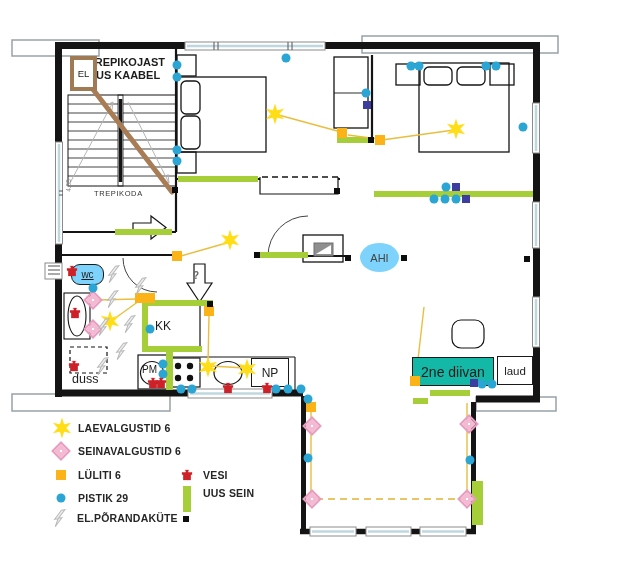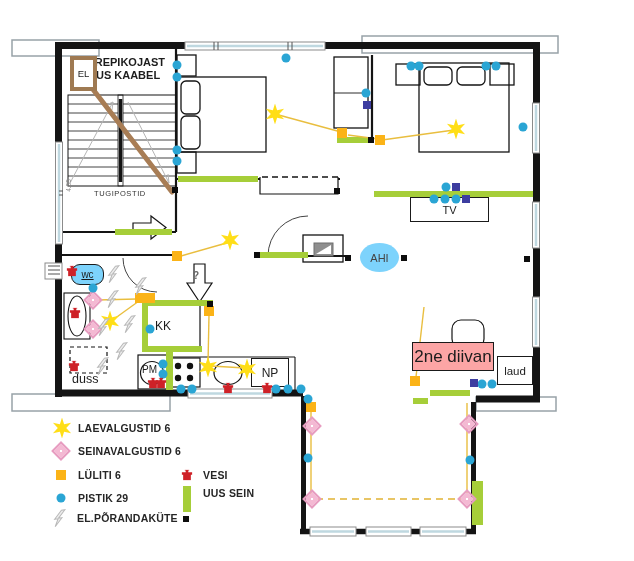--- a/index.html
+++ b/index.html
@@ -35,21 +35,21 @@
   .duss{left:72px;top:372px;font-size:12.5px;}
   .kk{left:155px;top:319px;font-size:12px;}
   .pm{left:142px;top:364px;font-size:10px;text-align:right;}
   .np-box{left:251px;top:358px;width:36px;height:27px;font-size:12px;background:#fff;}
   .tv-box{left:410px;top:197px;width:77px;height:23px;font-size:11px;background:#fff;}
   .ahi{left:360px;top:243px;width:39px;height:29px;border:none;border-radius:50%;
        background:#7dd3fc;font-size:11px;color:#444;}
   .question{left:193px;top:270px;font-size:10px;font-weight:bold;color:#666;}
   .sofa-side{left:490px;top:281px;width:35px;height:74px;font-size:10px;line-height:11px;background:#fff;}
   .laud-box{left:497px;top:356px;width:34px;height:27px;font-size:11.5px;background:#fff;}
-  .sofa-bottom{left:412px;top:342px;width:80px;height:27px;font-size:17px;background:#fca5a5;}
+  .sofa-bottom{left:412px;top:357px;width:80px;height:27px;font-size:14px;background:#14b8a6;}
 </style>
 </head>
 <body>
 
 <div id="stage">
 
   <svg class="arch" width="634" height="561" viewBox="0 0 634 561">
 
     <g fill="none" stroke="#98a2a8" stroke-width="1.5">
       <rect x="12" y="40" width="87" height="16"></rect>
@@ -195,28 +195,27 @@
         <line x1="424" y1="307" x2="416" y2="377" stroke="#E9BE3F" stroke-width="1.4"></line>
         <line x1="311" y1="412" x2="311" y2="497" stroke="#E9BE3F" stroke-width="1.4"></line>
         <line x1="467" y1="403" x2="467" y2="497" stroke="#E9BE3F" stroke-width="1.4"></line>
         <line x1="316" y1="499" x2="463" y2="499" stroke="#E8C565" stroke-width="2" stroke-dasharray="7 5"></line>
       </g>
   </svg>
 
   <div class="lbl note">TREPIKOJAST
 UUS KAABEL</div>
   <div class="el-box">EL</div>
-  <div class="lbl trepikoda">TUGIPOSTID</div>
+  <div class="lbl trepikoda">TREPIKODA</div>
   <div class="lbl dim">4.85</div>
   <div class="obox wc-box">wc</div>
   <div class="lbl duss">duss</div>
   <div class="lbl kk">KK</div>
   <div class="lbl pm">PM</div>
   <div class="obox np-box">NP</div>
-  <div class="obox tv-box">TV</div>
   <div class="obox ahi">AHI</div>
   <div class="lbl question">?</div>
   <div class="obox sofa-bottom">2ne diivan</div>
   <div class="obox laud-box">laud</div>
 
   <span class="sym sym-star" style="left:62px;top:428px"></span>
   <span class="sym sym-diamond" style="left:61px;top:451px"></span>
   <span class="sym sym-switch" style="left:61px;top:475px"></span>
   <span class="sym sym-socket" style="left:61px;top:498px"></span>
   <span class="sym sym-heat" id="legend-heat" style="left:60px;top:518px"><svg width="18" height="18" viewBox="0 0 18 18">

